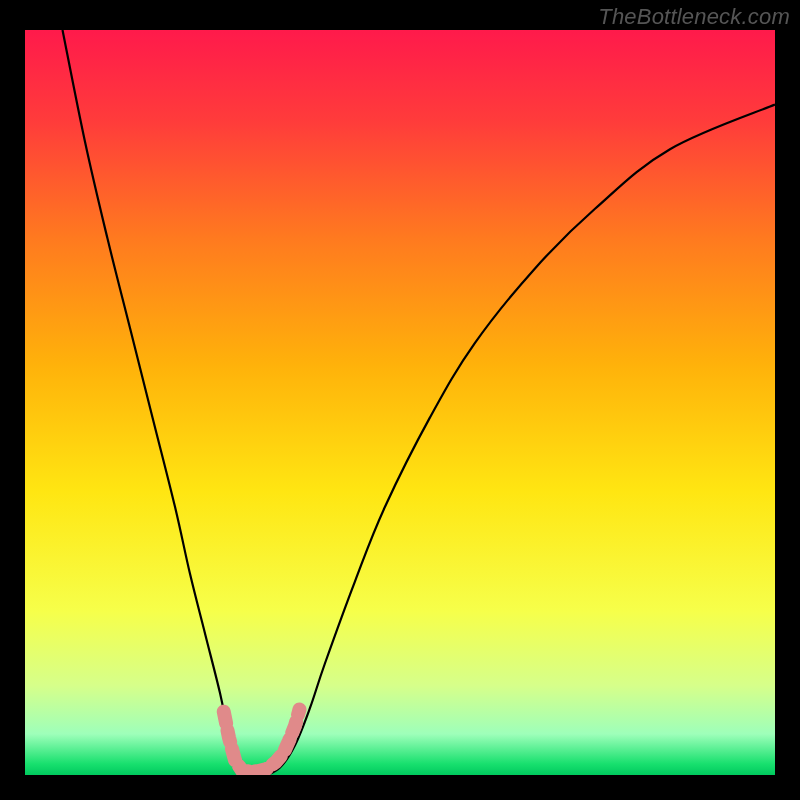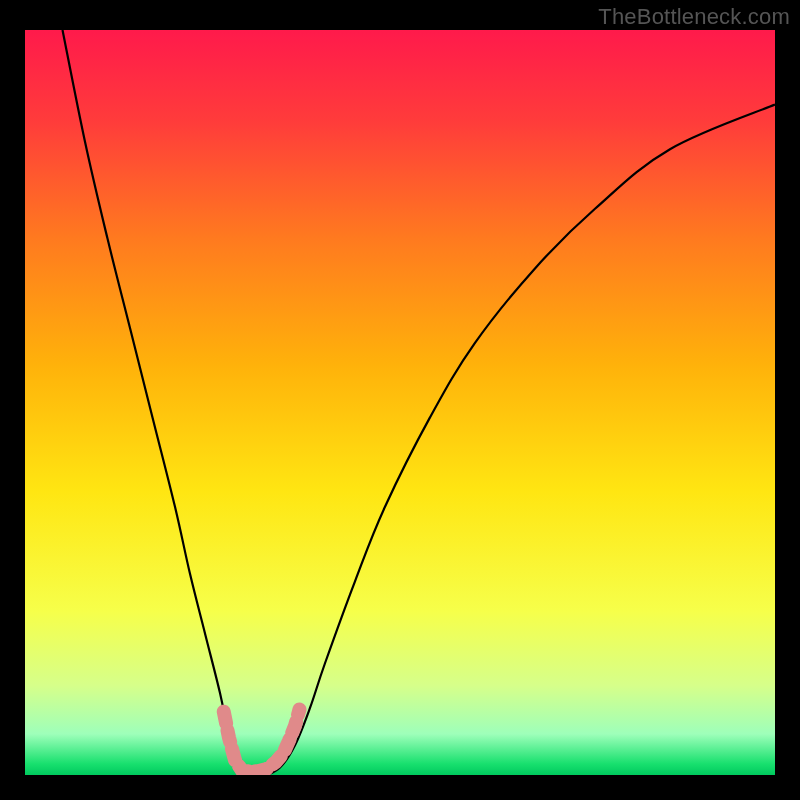--- a/index.html
+++ b/index.html
@@ -9,20 +9,21 @@
     width: 800px;
     height: 800px;
     overflow: hidden;
     font-family: Arial, Helvetica, sans-serif;
   }
   .outer {
     width: 800px;
     height: 800px;
     background: #000;
     position: relative;
+    font-style: italic;
   }
   .watermark {
     position: absolute;
     top: 4px;
     right: 10px;
     color: #555;
     font-size: 22px;
     font-weight: 500;
     letter-spacing: 0.2px;
     font-family: Arial, sans-serif;

